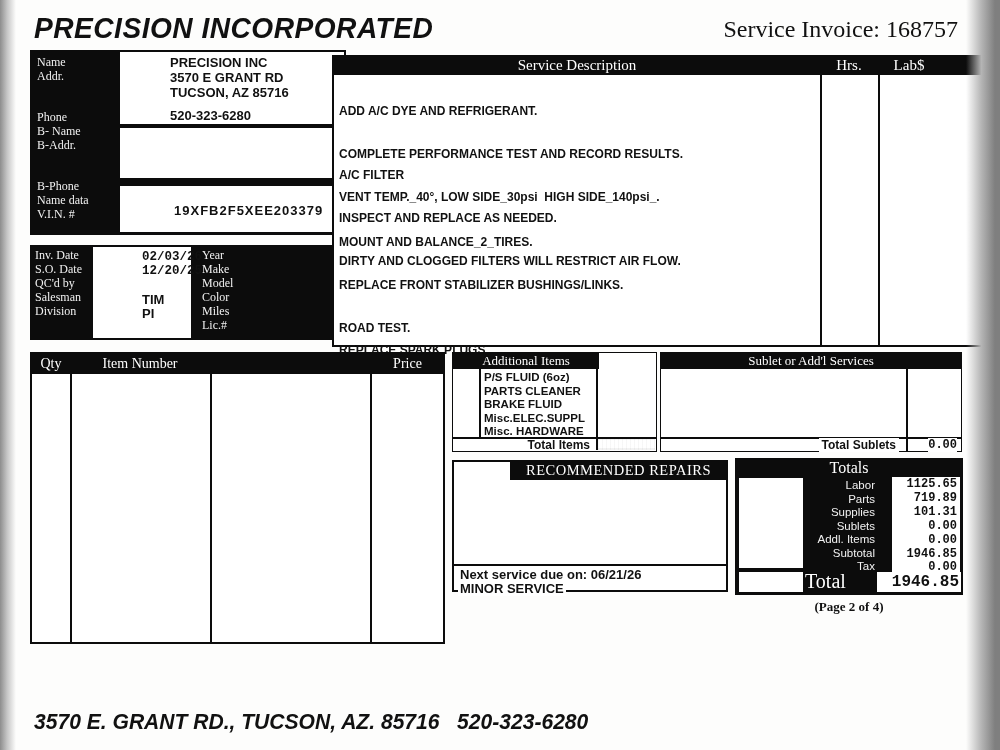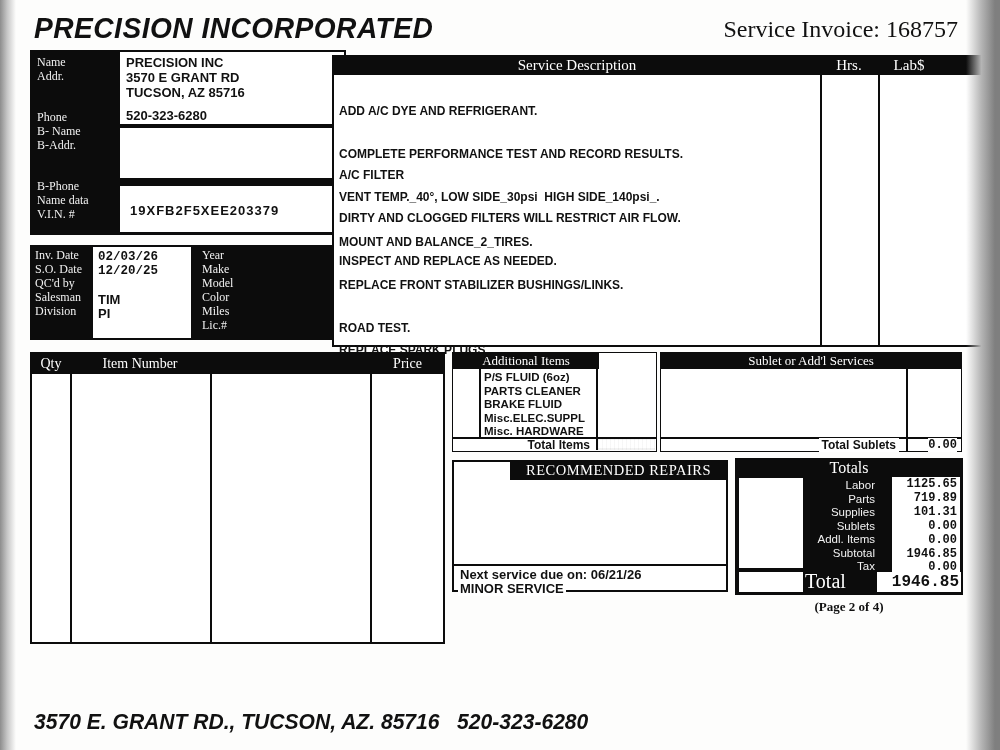--- a/index.html
+++ b/index.html
@@ -18,21 +18,21 @@
   .mono{font-family:"Liberation Mono",monospace;}
 
   .company{position:absolute;left:34px;top:12px;font-size:29px;font-weight:800;font-style:italic;
            letter-spacing:.5px;transform:scaleX(.97);transform-origin:left;white-space:pre;}
   .invoice-no{position:absolute;right:42px;top:16px;font-family:"Liberation Serif",serif;font-size:24px;}
 
   
   .blk{position:absolute;background:#0c0c0c;}
   .blk .lbl{position:absolute;color:#f2f2f2;font-family:"Liberation Serif",serif;font-size:12px;white-space:pre;}
   .wbox{position:absolute;background:#fff;}
-  .val{position:absolute;font-weight:bold;font-size:13px;white-space:pre;}
+  .val{position:absolute;font-weight:bold;font-size:13px;white-space:pre;margin-left:44px;}
   .mval{font-family:"Liberation Mono",monospace;font-weight:bold;font-size:12.5px;}
 
   
   .svc{position:absolute;left:332px;top:55px;width:726px;height:292px;border:2px solid #0c0c0c;background:#fff;box-sizing:border-box;}
   .svc-head{position:absolute;left:0;top:0;width:100%;height:18px;background:#0c0c0c;color:#fff;}
   .svc-head .t{position:absolute;font-family:"Liberation Serif",serif;font-size:15px;line-height:17px;}
   .svc-vline{position:absolute;top:0;bottom:0;width:2px;background:#0c0c0c;}
   .svc-row{position:absolute;left:5px;font-weight:bold;font-size:12px;line-height:14.2px;white-space:pre;}
   .svc-lab{position:absolute;right:6px;width:56px;text-align:right;font-family:"Liberation Mono",monospace;font-weight:bold;font-size:12.5px;}
 
@@ -142,22 +142,22 @@
     <div class="svc-vline" style="left:486px;"></div>
     <div class="svc-vline" style="left:544px;"></div>
 
     <div class="svc-row" style="top:19px;">
       <div>ADD A/C DYE AND REFRIGERANT.</div>
       <div>COMPLETE PERFORMANCE TEST AND RECORD RESULTS.</div>
       <div>VENT TEMP._40°, LOW SIDE_30psi  HIGH SIDE_140psi_.</div>
     </div>
     <div class="svc-row" style="top:83px;">
       <div>A/C FILTER</div>
+      <div>INSPECT AND REPLACE AS NEEDED.</div>
       <div>DIRTY AND CLOGGED FILTERS WILL RESTRICT AIR FLOW.</div>
-      <div>INSPECT AND REPLACE AS NEEDED.</div>
     </div>
     <div class="svc-lab" style="top:83px;">27.00</div>
     <div class="svc-row" style="top:150px;">
       <div>MOUNT AND BALANCE_2_TIRES.</div>
     </div>
     <div class="svc-lab" style="top:150px;">71.39</div>
     <div class="svc-row" style="top:193px;">
       <div>REPLACE FRONT STABILIZER BUSHINGS/LINKS.</div>
       <div>ROAD TEST.</div>
     </div>

